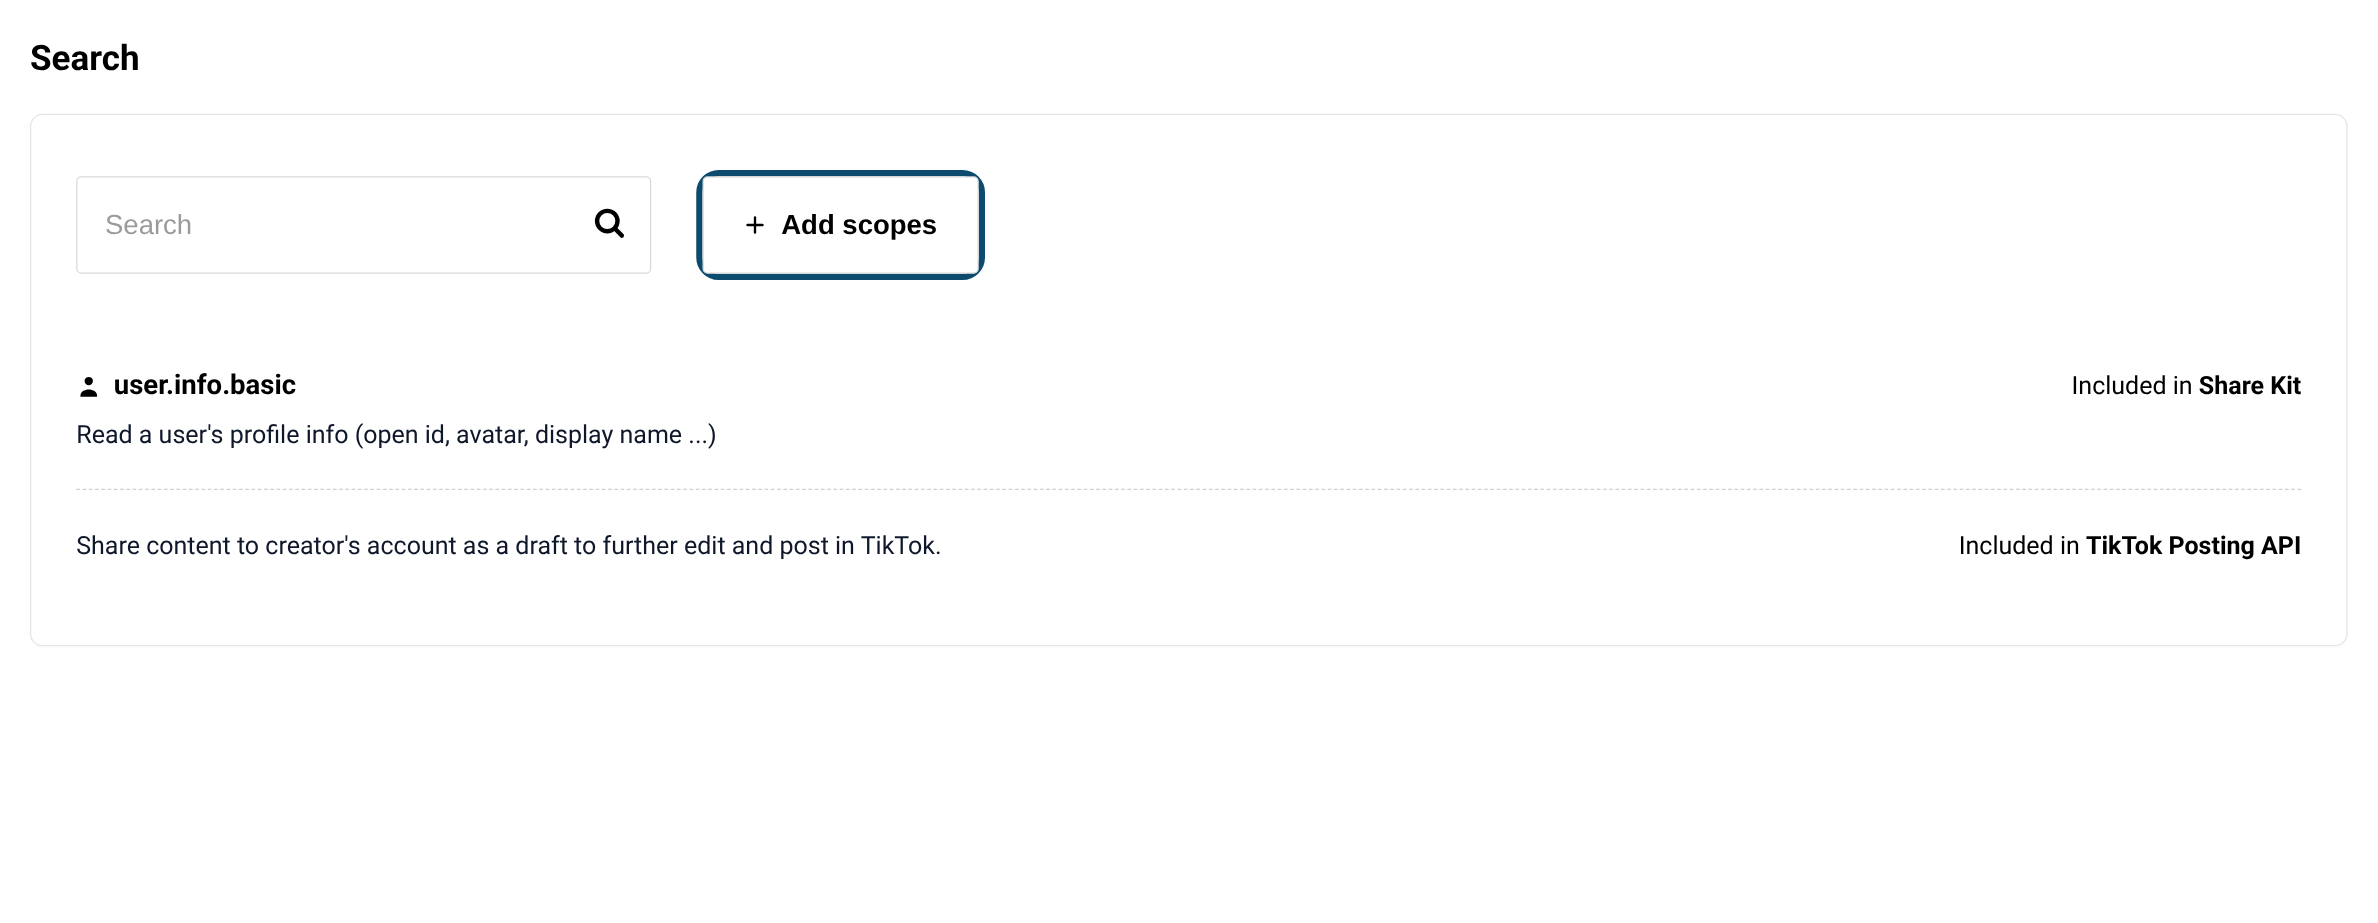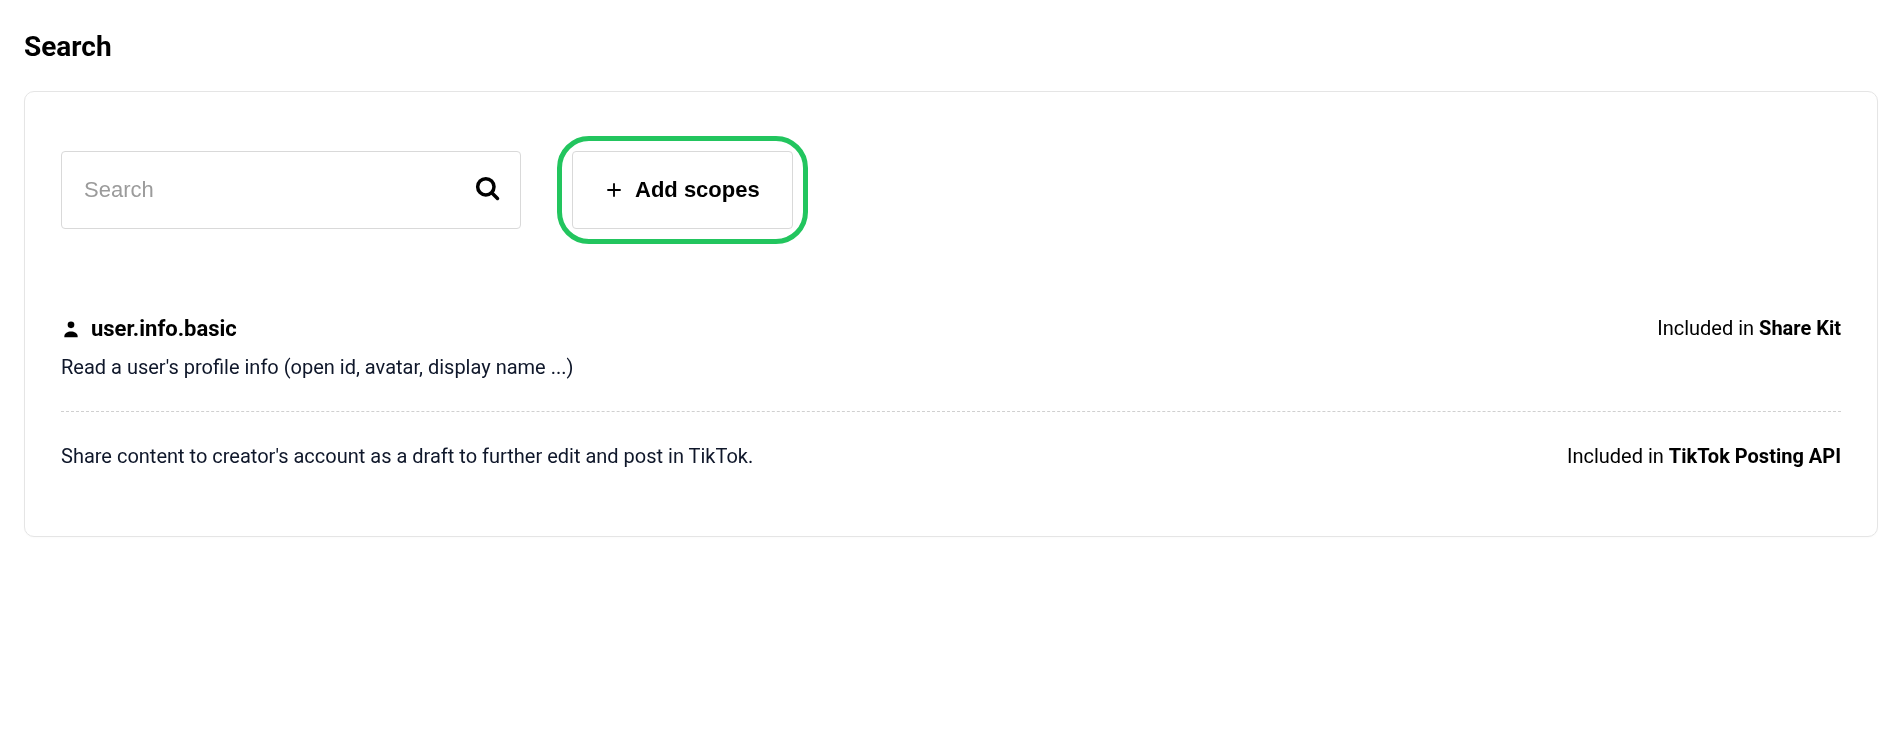--- a/index.html
+++ b/index.html
@@ -52,23 +52,22 @@
     }
     .search-icon {
       position: absolute;
       right: 20px;
       top: 50%;
       transform: translateY(-50%);
       pointer-events: none;
       color: #000;
     }
     .highlight-box {
-      border: 5px solid #22c55e;
-      border-radius: 32px;
-      padding: 10px;
+      border: 5px solid #0c4a6e;
+      border-radius: 18px;
       display: inline-flex;
     }
     .add-button {
       display: inline-flex;
       align-items: center;
       justify-content: center;
       gap: 12px;
       height: 78px;
       padding: 0 32px;
       font-size: 22px;

